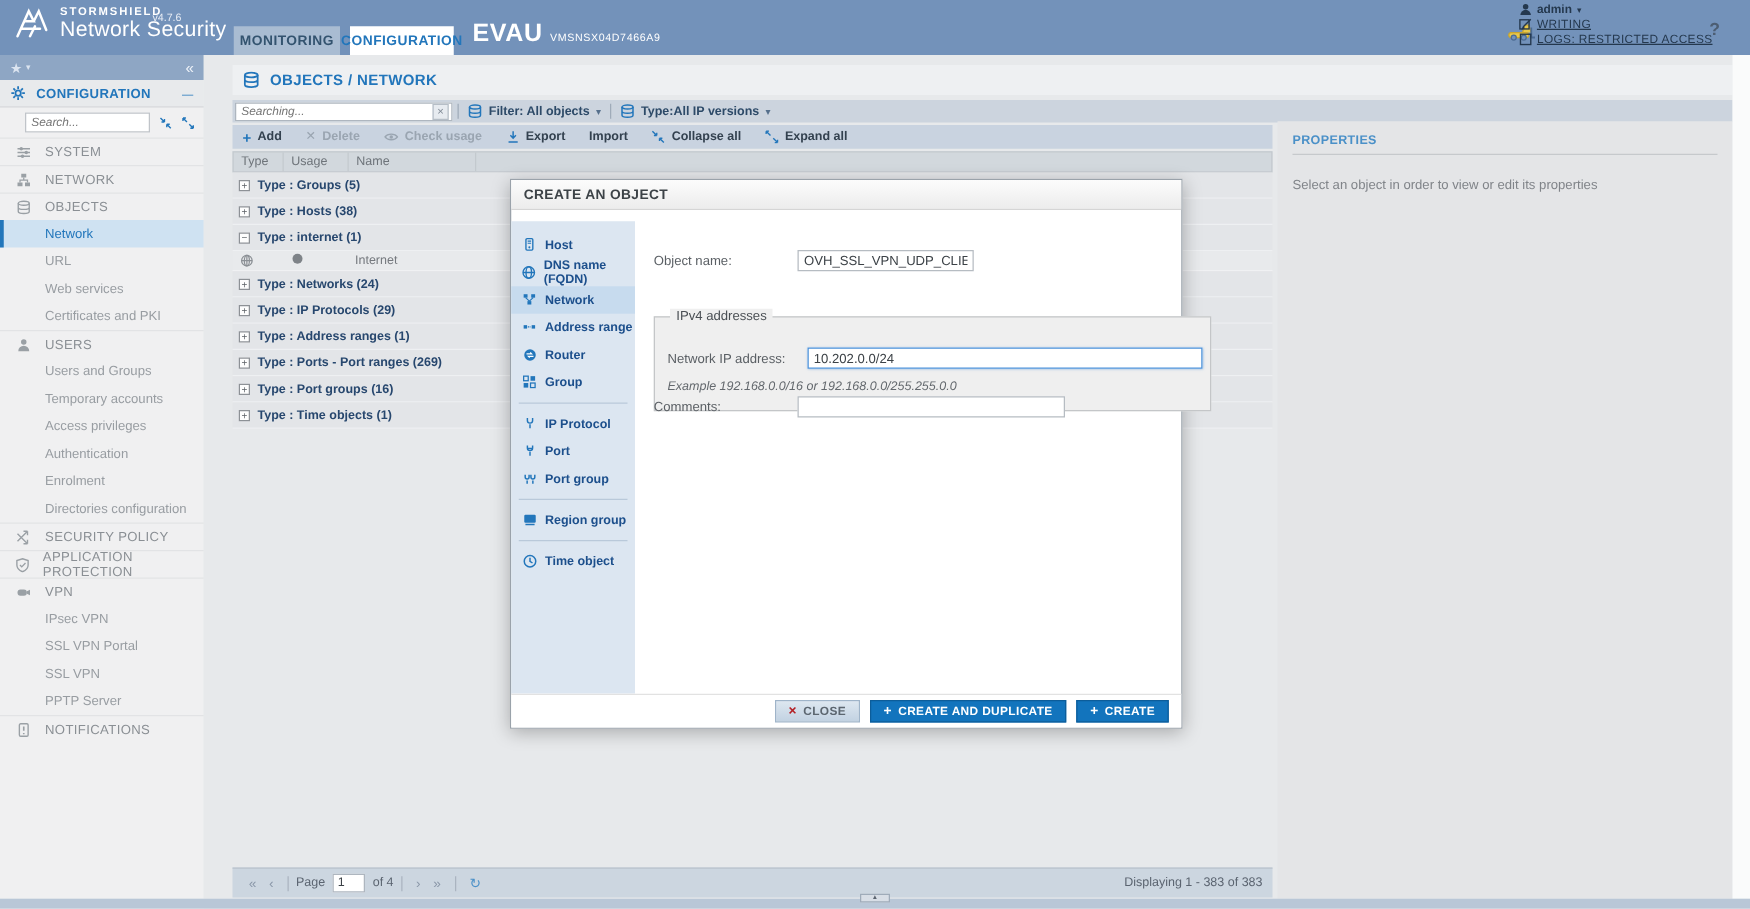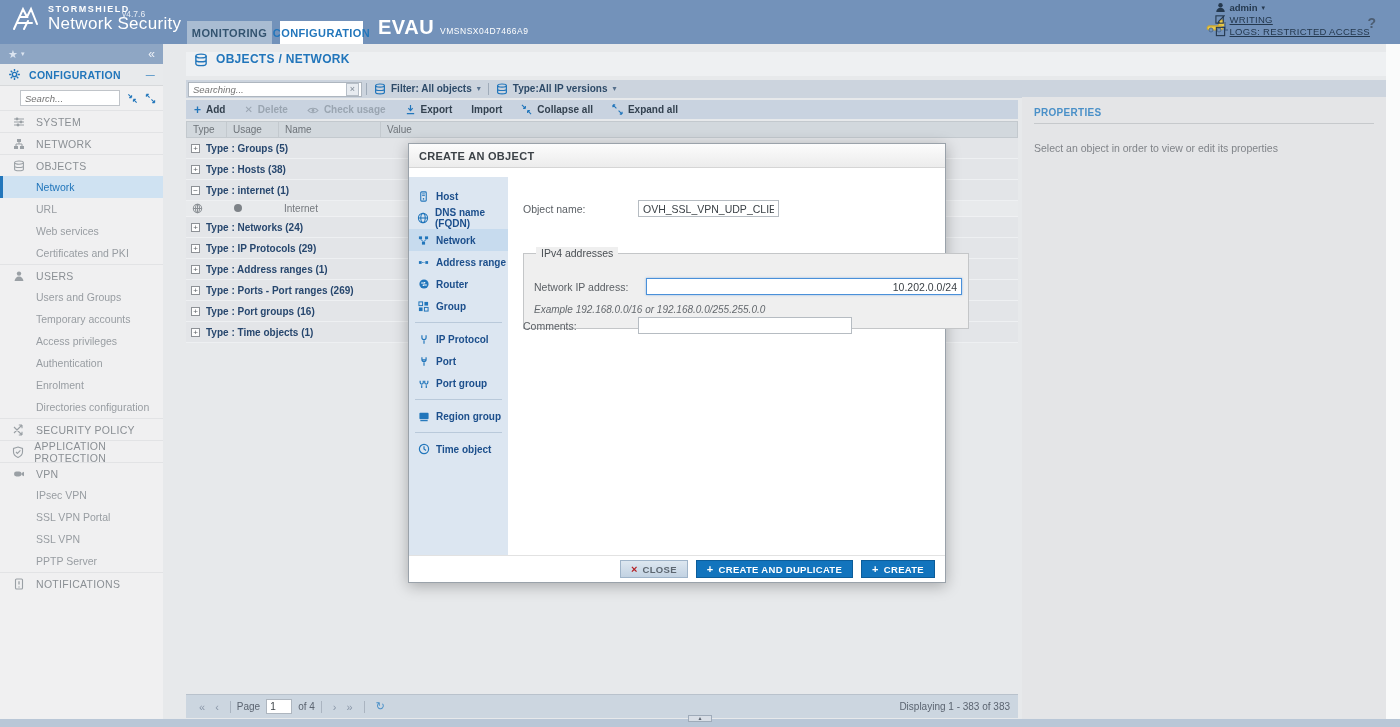--- a/index.html
+++ b/index.html
@@ -45,21 +45,21 @@
   .nav-section { color:#8a8f94; letter-spacing:.3px; border-top:1px solid #e2e3e5; }
   .nav-item { padding-left:36px; }
   .nav-sel { background:#cfe2f2; color:#2276bb; border-left:3px solid #2276bb; padding-left:33px; }
   #side-bottom { position:absolute; left:0; top:681px; width:163px; }
   .sb-row { height:19px; background:#ebebed; border-top:1px solid #d9dadc; display:flex; align-items:center;
             padding-left:12px; font-size:10.5px; color:#84898e; letter-spacing:.3px; }
 
   
   #content { position:absolute; left:163px; top:44px; width:1237px; height:675px; background:#e7e9eb; }
   #page-title { position:absolute; left:23px; top:8px; width:1200px; height:24px; background:#eef0f2;
-                display:flex; padding:0 8px; color:#2276bb; font-weight:bold; font-size:12px; letter-spacing:.3px; }
+                display:flex; align-items:center; padding:0 8px; color:#2276bb; font-weight:bold; font-size:12px; letter-spacing:.3px; }
   #page-title .nic { margin-right:8px; color:#2276bb; }
   #search-row { position:absolute; left:23px; top:36px; width:1200px; height:18px; background:#ccd4de;
                 display:flex; align-items:center; padding:0 2px; }
   #obj-search { width:174px; height:15px; border:1px solid #aeb6bf; background:#fff; font-size:9.5px; font-style:italic;
                 color:#9aa0a5; padding:0 4px; font-family:inherit; }
   .clear-x { width:13px; height:13px; background:#e7ebf0; border:1px solid #b6bec7; color:#7c8692; font-size:9px;
              display:flex; align-items:center; justify-content:center; margin-left:-16px; cursor:pointer; }
   .vsep { width:1px; height:12px; background:#9fabb9; margin:0 7px; }
   .chip { display:flex; align-items:center; color:#2d4a68; font-weight:bold; font-size:10px; cursor:pointer; }
   .chip .nic { color:#2276bb; margin-right:5px; }
@@ -121,21 +121,21 @@
   .dm-sep { height:1px; background:#b9c9da; margin:5px 6px; }
   .dlg-form { position:absolute; left:99px; top:33px; right:0; bottom:27px; }
   .flabel { position:absolute; color:#5a5f64; font-size:10.5px; }
   .finput { position:absolute; height:17px; border:1px solid #b6bcc2; background:#fff; font-size:10.5px;
             padding:0 4px; font-family:inherit; color:#3c4247; }
   #fieldset-ipv4 { position:absolute; left:15px; top:76px; width:446px; height:76px; border:1px solid #c4c6c8;
                    background:#efefef; }
   #fieldset-ipv4 legend { position:absolute; top:-7px; left:12px; background:#efefef; padding:0 5px;
                    font-size:10.5px; color:#4a4f54; }
   .example { position:absolute; left:10px; top:50px; font-style:italic; font-size:10px; color:#63686d; }
-  .focused { border:1px solid #4a90d9 !important; box-shadow:0 0 2px rgba(74,144,217,.6);text-align:right; }
+  .focused { border:1px solid #4a90d9 !important; box-shadow:0 0 2px rgba(74,144,217,.6); }
   #dlg-footer { position:absolute; left:0; bottom:0; width:100%; height:27px; background:#fff; border-top:1px solid #e2e2e2;
                 display:flex; align-items:center; justify-content:flex-end; padding-right:10px; gap:8px; }
   .btn { height:18px; display:flex; align-items:center; gap:5px; padding:0 10px; font-size:9.5px; font-weight:bold;
          letter-spacing:.3px; cursor:pointer; }
   .btn-close { background:linear-gradient(#dde7f0,#c2d2e2); border:1px solid #9fb4c9; color:#5c6670; }
   .btn-close .bx { color:#b42025; font-size:11px; }
   .btn-blue { background:#1274bd; border:1px solid #0c5d9a; color:#fff; }
   .btn-blue .bx { font-size:11px; }
 </style>
 </head>
@@ -374,21 +374,20 @@
             <path d="M7.2 7.2 L11 11 M11 11 H8.5 M11 11 V8.5 M4.8 4.8 L1 1 M1 1 h2.5 M1 1 v2.5" stroke="#2276bb" stroke-width="1.2" fill="none"></path>
           </svg></span>
       <span>Expand all</span>
     </span>
   </div>
 
   <div id="tbl-head">
     <span class="th th-type">Type</span>
     <span class="th th-usage">Usage</span>
     <span class="th th-name">Name</span>
-    <span class="th th-value">Value</span>
   </div>
 
   <div id="rows">
     <div class="grow">
       <span class="expander">+</span>
       <span>Type : Groups (5)</span>
     </div>
     <div class="grow">
       <span class="expander">+</span>
       <span>Type : Hosts (38)</span>

